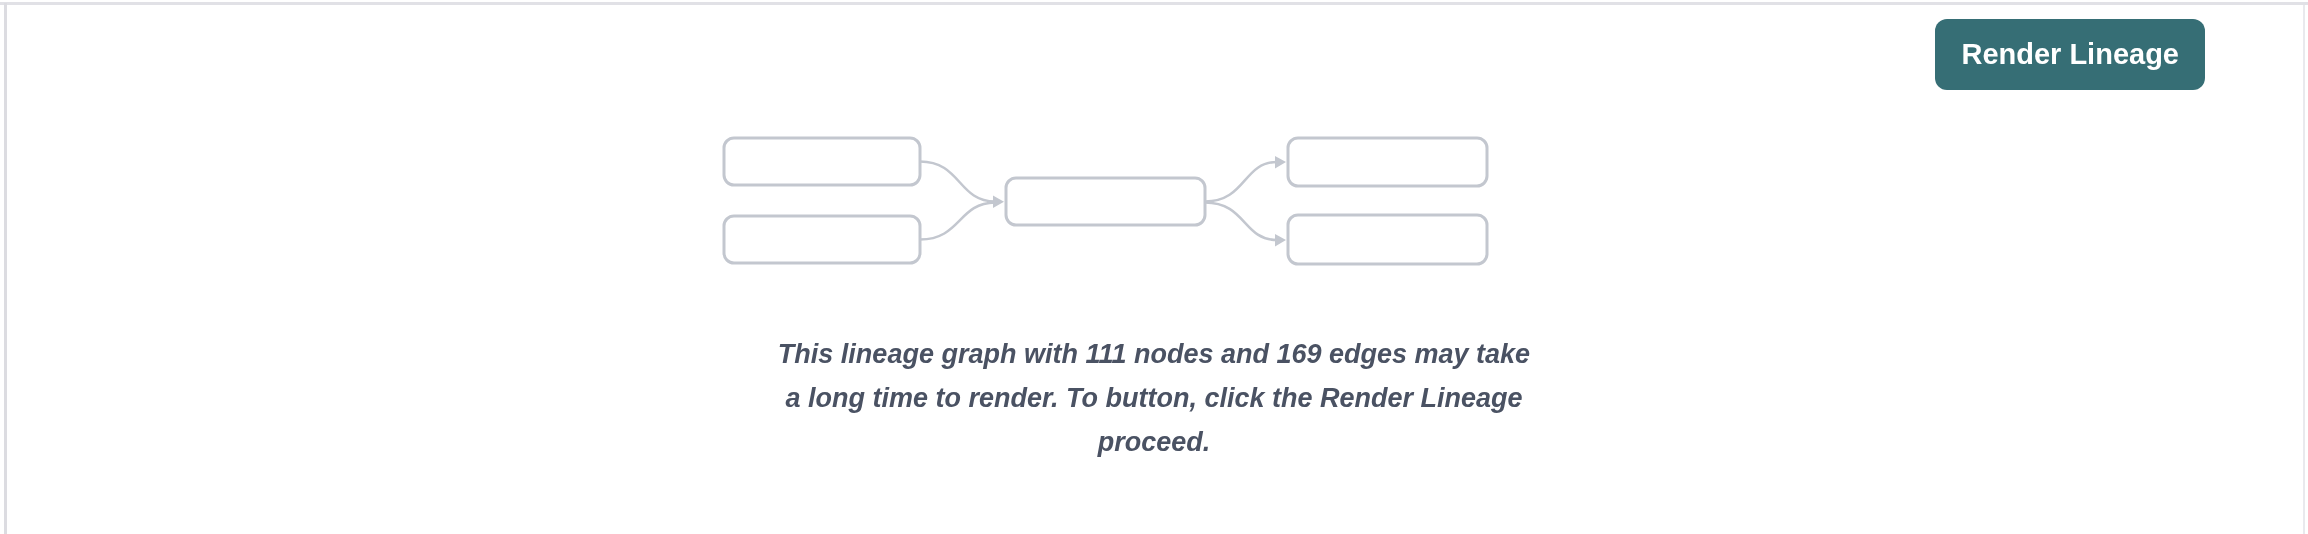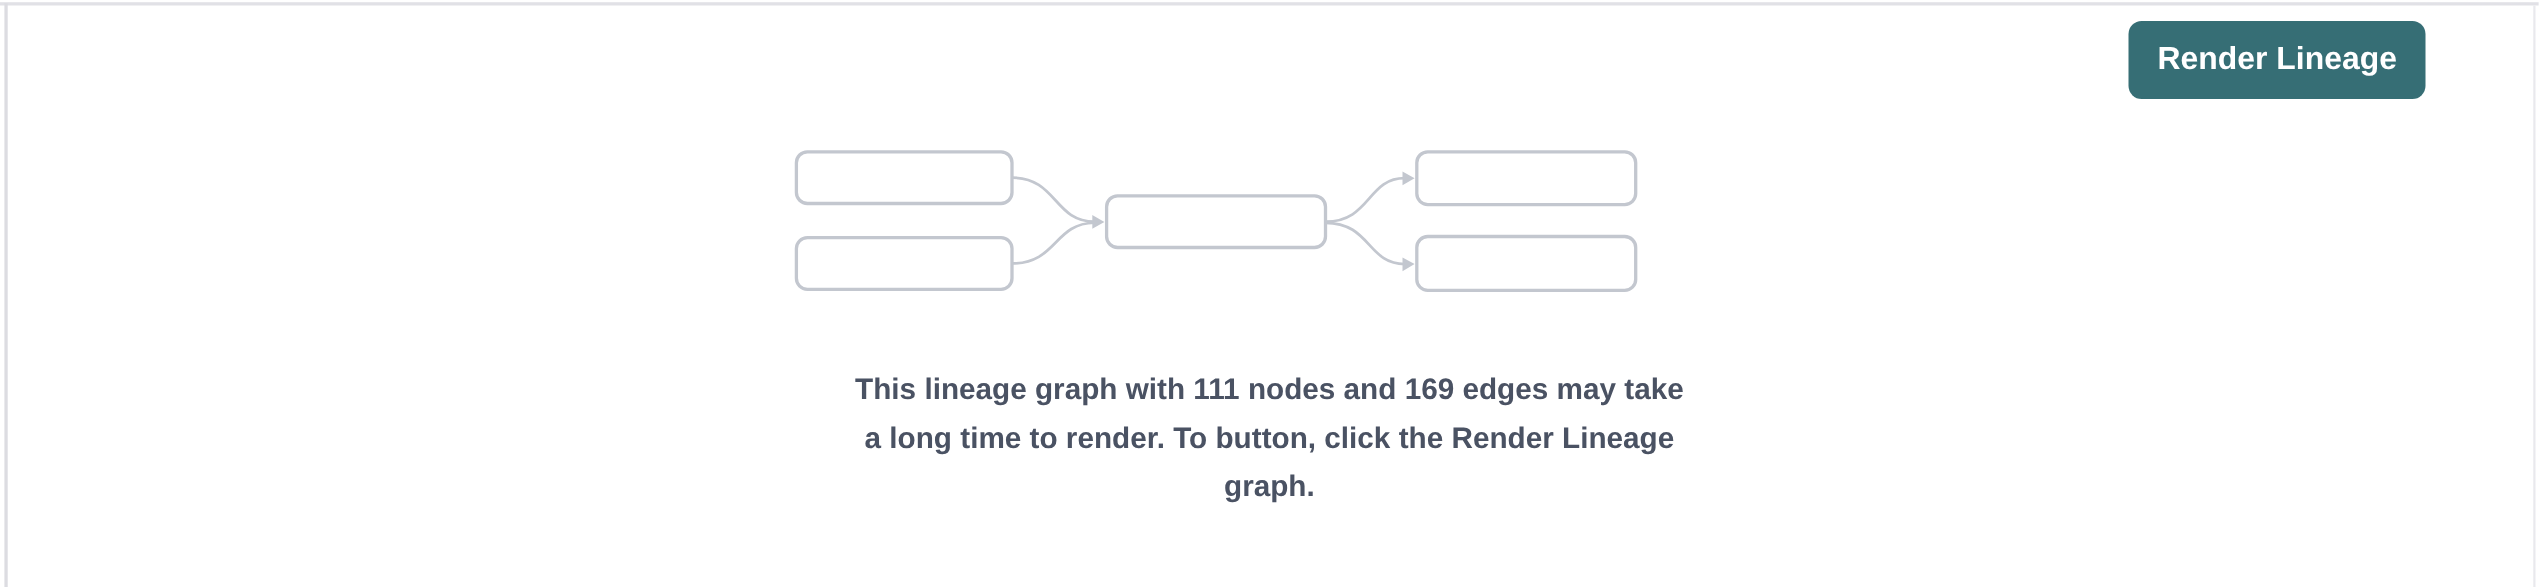--- a/index.html
+++ b/index.html
@@ -81,20 +81,21 @@
   .warning {
     position: absolute;
     top: 332px;
     left: 0;
     width: 2308px;
     text-align: center;
     color: #4a5263;
     font-size: 27px;
     font-weight: 700;
     line-height: 44px;
+    font-style: italic;
   }
 </style>
 </head>
 <body>
 
 <div class="stage">
 
   <div class="top-border"></div>
   <div class="left-border"></div>
   <div class="right-border"></div>
@@ -115,16 +116,16 @@
     <rect class="ph-node" x="9" y="8" width="196" height="47" rx="10"></rect>
     <rect class="ph-node" x="9" y="86" width="196" height="47" rx="10"></rect>
     <rect class="ph-node" x="291" y="48" width="199" height="47" rx="10"></rect>
     <rect class="ph-node" x="573" y="8" width="199" height="48" rx="10"></rect>
     <rect class="ph-node" x="573" y="85" width="199" height="49" rx="10"></rect>
   </svg>
 
   <div class="warning">
     <div>This lineage graph with 111 nodes and 169 edges may take</div>
     <div>a long time to render. To button, click the Render Lineage</div>
-    <div>graph.</div>
+    <div>proceed.</div>
   </div>
 
 </div>
 
 </body></html>

